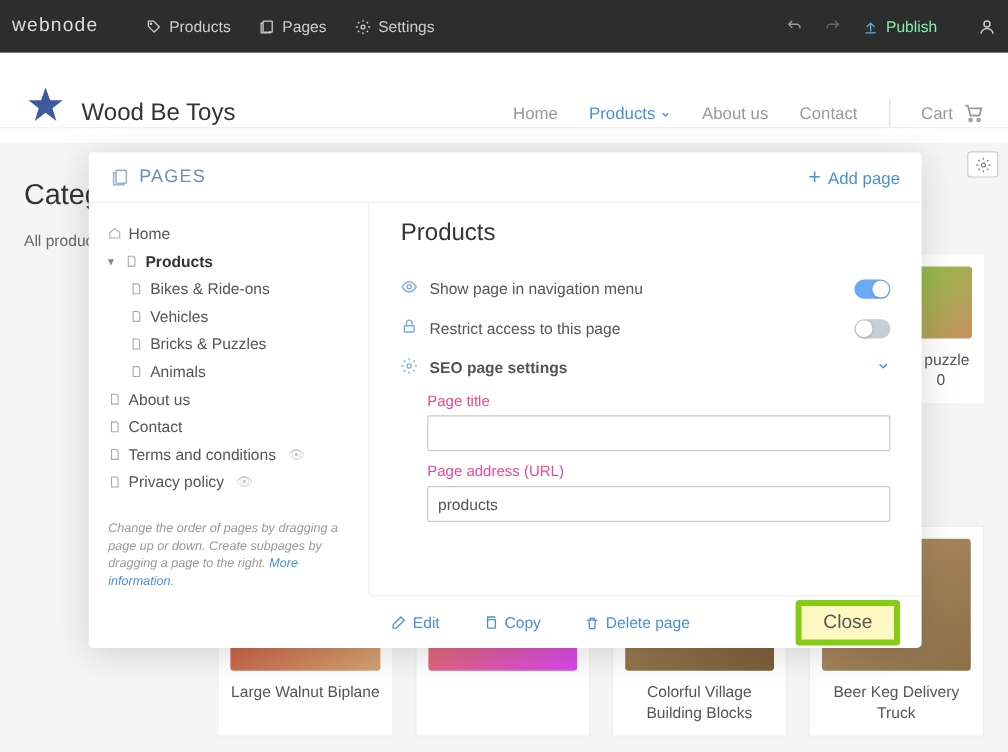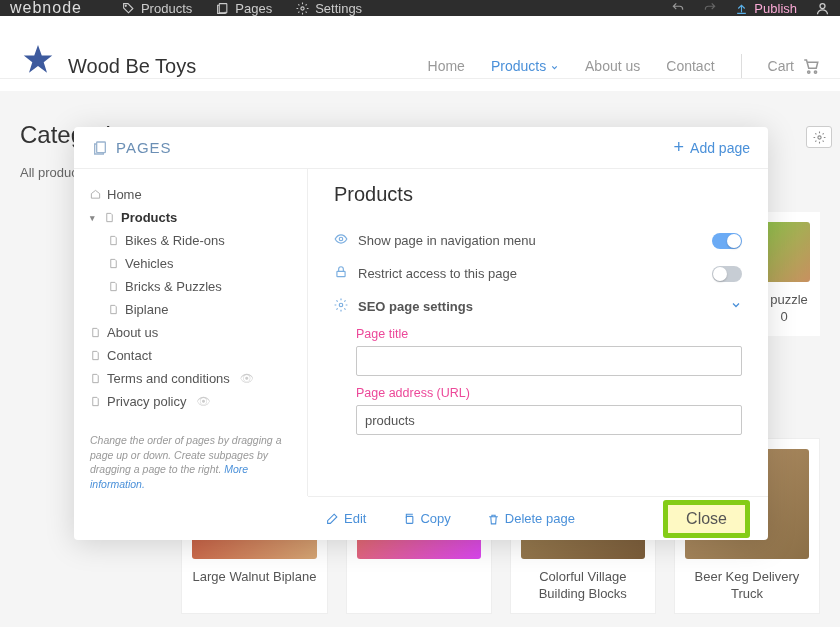--- a/index.html
+++ b/index.html
@@ -1,19 +1,19 @@
 <!DOCTYPE html>
 <html><head>
 <meta charset="utf-8">
 <style>
 * { margin: 0; padding: 0; box-sizing: border-box; font-family: -apple-system, BlinkMacSystemFont, "Segoe UI", Arial, sans-serif; }
 body { width: 840px; height: 627px; overflow: hidden; background: #f5f5f5; position: relative; }
 
 
-.admin-bar { height: 16px; background: #2d2d2d; display: flex; align-items: center; padding: 0 10px; color: #ccc; font-size: 13px; }
+.admin-bar { height: 44px; background: #2d2d2d; display: flex; align-items: center; padding: 0 10px; color: #ccc; font-size: 13px; }
 .logo-text { color: #ddd; font-size: 16px; letter-spacing: 1px; margin-right: 40px; font-weight: 300; }
 .admin-item { display: flex; align-items: center; gap: 6px; margin-right: 24px; cursor: pointer; }
 .admin-spacer { flex: 1; }
 .admin-right { display: flex; align-items: center; gap: 18px; }
 
 
 .site-header { height: 63px; background: #fff; display: flex; align-items: flex-end; padding: 0 20px; border-bottom: 1px solid #eee; }
 .star-logo { width: 36px; height: 36px; margin-right: 12px; }
 .site-title { font-size: 20px; color: #333; font-weight: 500; }
 .site-nav { margin-left: auto; display: flex; align-items: center; gap: 26px; font-size: 14px; color: #999; }
@@ -118,21 +118,21 @@
     <span class="icon">
         <svg width="14" height="14" viewBox="0 0 24 24" fill="none" stroke="#999" stroke-width="2">
           <path d="M9 14L4 9l5-5M4 9h11a5 5 0 015 5v1"></path>
         </svg>
       </span>
     <span class="icon">
         <svg width="14" height="14" viewBox="0 0 24 24" fill="none" stroke="#666" stroke-width="2">
           <path d="M15 14l5-5-5-5M20 9H9a5 5 0 00-5 5v1"></path>
         </svg>
       </span>
-    <div class="admin-item" style="margin-right:0;color:#f9a8d4">
+    <div class="admin-item" style="margin-right:16px;color:#86efac">
       <span class="icon">
           <svg width="13" height="13" viewBox="0 0 24 24" fill="none" stroke="#5ab0e8" stroke-width="2">
             <path d="M12 19V6m-6 6l6-6 6 6M4 21h16"></path>
           </svg>
         </span>
       <span>Publish</span>
     </div>
     <span class="icon">
         <svg width="15" height="15" viewBox="0 0 24 24" fill="none" stroke="#ccc" stroke-width="2">
           <circle cx="12" cy="8" r="4"></circle>
@@ -253,21 +253,21 @@
         <div class="tree-item">
             <svg width="11" height="11" viewBox="0 0 24 24" fill="none" stroke="#aaa" stroke-width="2">
               <path d="M6 3h9l3 3v15H6z"></path>
             </svg>
             <span>Bricks &amp; Puzzles</span>
           </div>
         <div class="tree-item">
             <svg width="11" height="11" viewBox="0 0 24 24" fill="none" stroke="#aaa" stroke-width="2">
               <path d="M6 3h9l3 3v15H6z"></path>
             </svg>
-            <span>Biplane</span>
+            <span>Animals</span>
           </div>
       </div>
       <div class="tree-item">
           <svg width="11" height="11" viewBox="0 0 24 24" fill="none" stroke="#aaa" stroke-width="2">
             <path d="M6 3h9l3 3v15H6z"></path>
           </svg>
           <span>About us</span>
         </div>
       <div class="tree-item">
           <svg width="11" height="11" viewBox="0 0 24 24" fill="none" stroke="#aaa" stroke-width="2">

